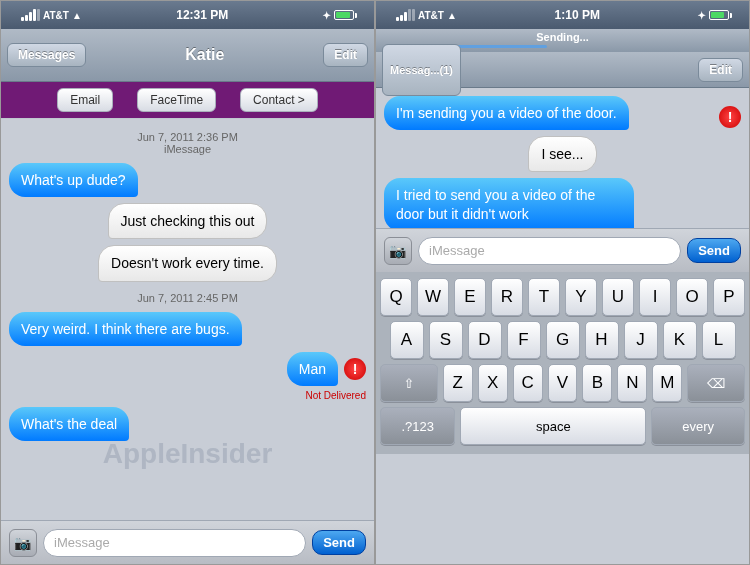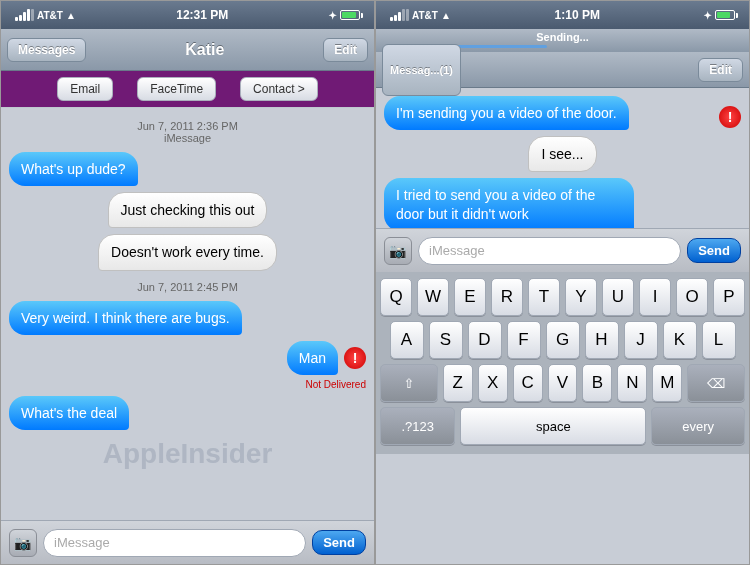--- a/index.html
+++ b/index.html
@@ -23,21 +23,21 @@
       position: relative;
     }
 
     
     .status-bar {
       height: 28px;
       background: linear-gradient(to bottom, #6a7a8f, #4a5a6f);
       display: flex;
       align-items: center;
       justify-content: space-between;
-      padding: 0 14px;
+      padding: 0 20px;
       color: white;
       font-size: 11px;
       font-weight: bold;
     }
     .status-left { display: flex; align-items: center; gap: 3px; font-size: 10px; }
     .status-center { font-size: 12px; font-weight: bold; }
     .status-right { display: flex; align-items: center; gap: 3px; font-size: 10px; }
 
     
     .signal-bars { display: flex; align-items: flex-end; gap: 1px; }
@@ -62,21 +62,21 @@
     .battery-fill {
       position: absolute;
       left: 1px; top: 1px;
       height: calc(100% - 2px);
       background: #4cd964;
       border-radius: 1px;
     }
 
     
     .nav-bar {
-      height: 42px;
+      height: 53px;
       background: linear-gradient(to bottom, #b0bac6, #8a98a8);
       display: flex;
       align-items: center;
       justify-content: space-between;
       padding: 0 6px;
       border-bottom: 1px solid #6a7a8a;
     }
     .nav-btn {
       background: linear-gradient(to bottom, #d0d8e4, #a8b4c0);
       border: 1px solid #7a8a9a;

